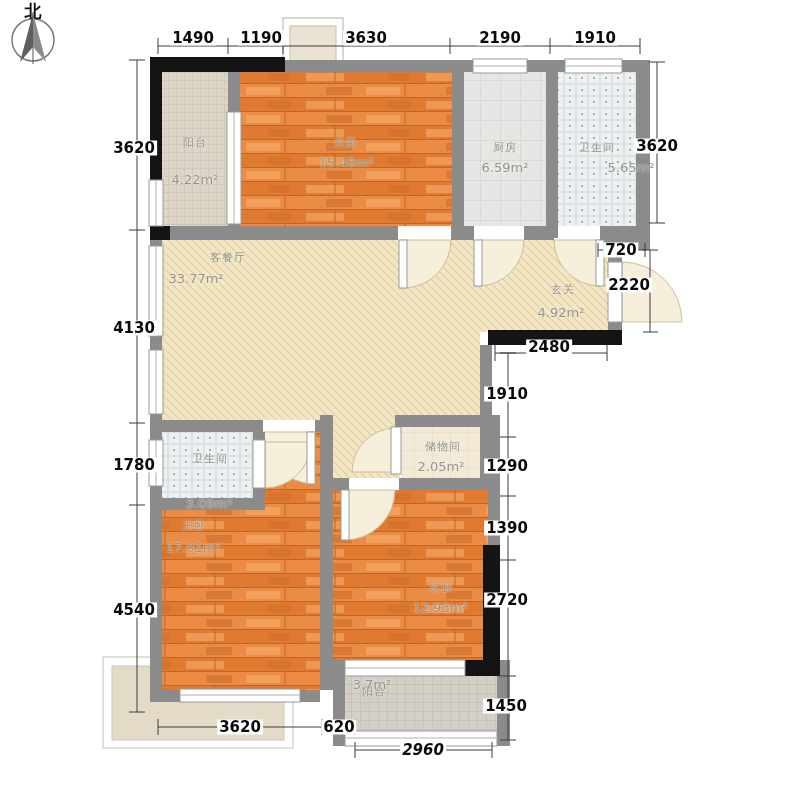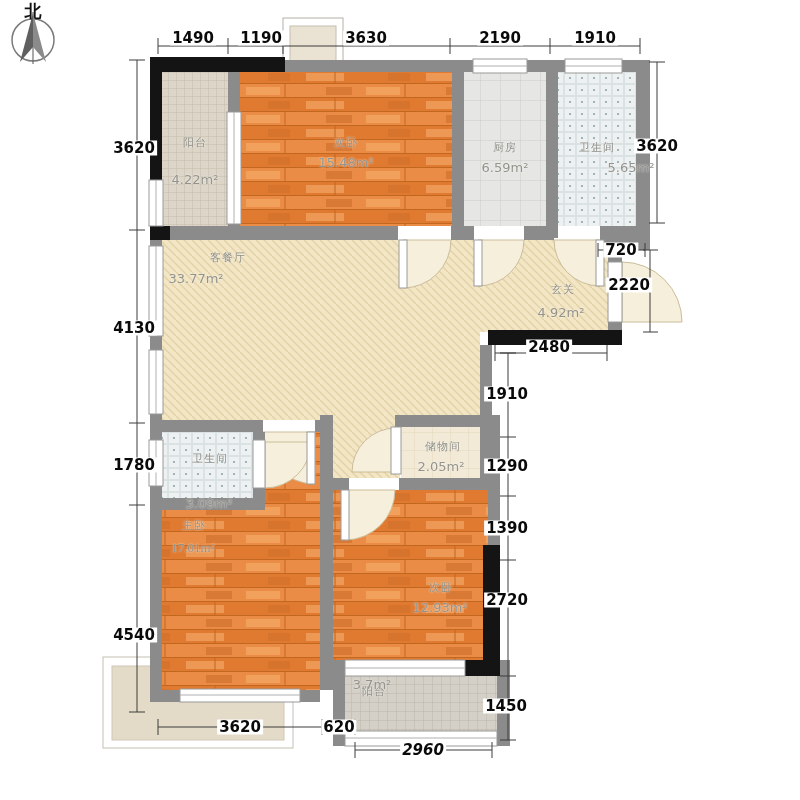--- a/index.html
+++ b/index.html
@@ -259,38 +259,38 @@
 <div class="lbl room-name" style="left:563px;top:290px;font-family:Liberation Mono, monospace;">玄关</div>
 <div class="lbl room-area" style="left:561px;top:312px;">4.92m²</div>
 
 <div class="lbl room-name" style="left:210px;top:458px;">卫生间</div>
 <div class="lbl room-area" style="left:209px;top:503px;text-align:center;">3.09m²</div>
 
 <div class="lbl room-name" style="left:443px;top:446px;">储物间</div>
 <div class="lbl room-area" style="left:441px;top:466px;">2.05m²</div>
 
 <div class="lbl room-name" style="left:194px;top:525px;">主卧</div>
-<div class="lbl room-area" style="left:193px;top:547px;font-family:Liberation Serif, serif;">17.01m²</div>
+<div class="lbl room-area" style="left:193px;top:547px;">17.01m²</div>
 
 <div class="lbl room-name" style="left:441px;top:587px;">次卧</div>
 <div class="lbl room-area" style="left:440px;top:607px;">12.93m²</div>
 
 <div class="lbl room-name" style="left:374px;top:691px;">阳台</div>
 <div class="lbl room-area" style="left:372px;top:684px;">3.7m²</div>
 
 <div class="lbl dim" style="left:193px;top:38px;">1490</div>
 <div class="lbl dim" style="left:261px;top:38px;text-align:center;">1190</div>
 <div class="lbl dim" style="left:366px;top:38px;">3630</div>
 <div class="lbl dim" style="left:500px;top:38px;">2190</div>
 <div class="lbl dim" style="left:595px;top:38px;">1910</div>
 
 <div class="lbl dim" style="left:134px;top:148px;">3620</div>
 <div class="lbl dim" style="left:134px;top:328px;">4130</div>
 <div class="lbl dim" style="left:134px;top:465px;">1780</div>
-<div class="lbl dim" style="left:134px;top:610px;margin-top:25px;">4540</div>
+<div class="lbl dim" style="left:134px;top:610px;">4540</div>
 
 <div class="lbl dim" style="left:657px;top:146px;">3620</div>
 <div class="lbl dim" style="left:621px;top:250px;">720</div>
 <div class="lbl dim" style="left:621px;top:285px;margin-left:8px;">2220</div>
 <div class="lbl dim" style="left:549px;top:347px;">2480</div>
 <div class="lbl dim" style="left:507px;top:394px;">1910</div>
 <div class="lbl dim" style="left:507px;top:466px;">1290</div>
 <div class="lbl dim" style="left:507px;top:528px;">1390</div>
 <div class="lbl dim" style="left:507px;top:600px;">2720</div>
 <div class="lbl dim" style="left:506px;top:706px;">1450</div>

